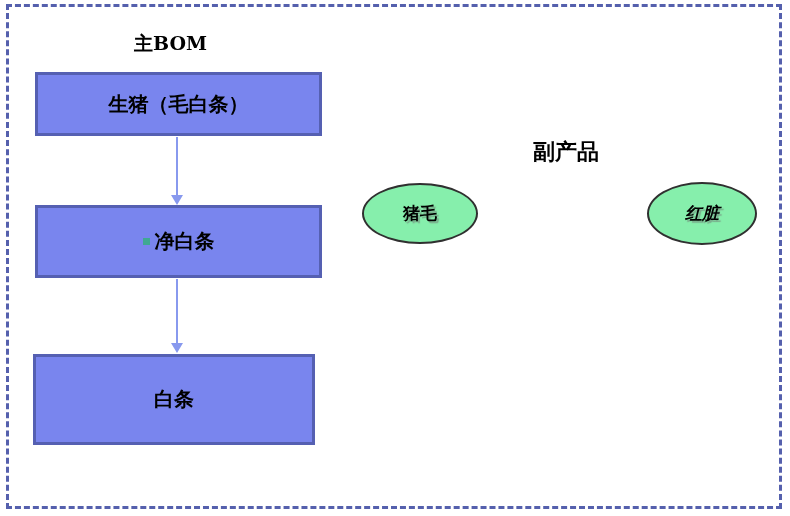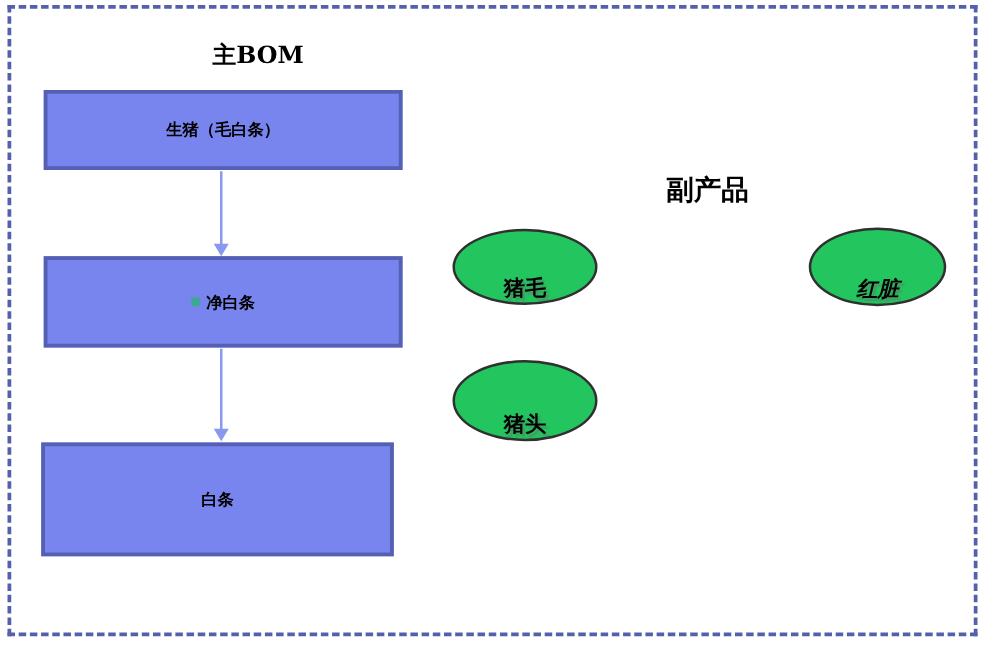--- a/index.html
+++ b/index.html
@@ -26,34 +26,34 @@
     box-sizing: border-box;
   }
   
   .section-title {
     position: absolute;
     color: #000000;
     font-weight: bold;
     font-size: 19px;
     white-space: nowrap;
   }
-  .title-main { left: 134px; top: 31px; margin-left: 36px; }
+  .title-main { left: 134px; top: 31px; }
   .title-byproducts { left: 516px; top: 137px; width: 100px; text-align: center; font-size: 22px; }
 
   
   .flow-box {
     position: absolute;
     background: #7985EE;
     border: 3px solid #5560B2;
     box-sizing: border-box;
     display: flex;
     align-items: center;
     justify-content: center;
     font-weight: bold;
-    font-size: 13px;
+    font-size: 20px;
     color: #000000;
   }
   .box-1 { left: 35px; top: 72px;  width: 287px; height: 64px; }
   .box-2 { left: 35px; top: 205px; width: 287px; height: 73px; }
   .box-3 { left: 33px; top: 354px; width: 282px; height: 91px; }
 
   .bullet-square {
     display: inline-block;
     width: 7px;
     height: 7px;
@@ -84,26 +84,26 @@
     width: 0;
     height: 0;
     border-left: 6px solid transparent;
     border-right: 6px solid transparent;
     border-top: 10px solid #8899EE;
   }
 
   
   .byproduct {
     position: absolute;
-    background: #22c55e;
+    background: #86efac;
     border: 2px solid #303030;
     border-radius: 50%;
     box-sizing: border-box;
     display: flex;
-    align-items: flex-end;
+    align-items: center;
     justify-content: center;
     font-weight: bold;
     font-size: 17px;
     color: #000000;
     text-shadow: 2px 2px 1px rgba(110,110,110,0.5);
   }
   .e-1 { left: 362px; top: 183px; width: 116px; height: 61px; }
   .e-2 { left: 510px; top: 182px; width: 113px; height: 64px; }
   .e-3 { left: 647px; top: 182px; width: 110px; height: 63px; font-style: italic; }
   .e-4 { left: 362px; top: 288px; width: 116px; height: 65px; }
@@ -143,17 +143,14 @@
   </div>
 
   <div class="section-title title-byproducts">副产品</div>
 
   <div class="byproduct e-1">
     <span>猪毛</span>
   </div>
   <div class="byproduct e-3">
     <span>红脏</span>
   </div>
-  <div class="byproduct e-4">
-    <span>猪头</span>
-  </div>
 
 </div>
 
 </body></html>

